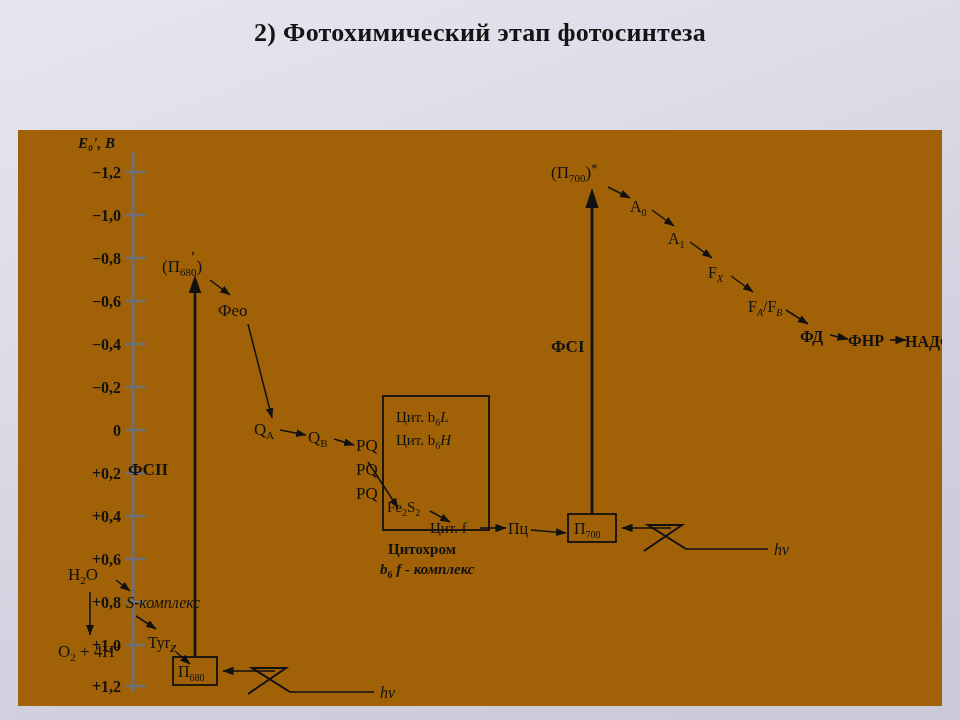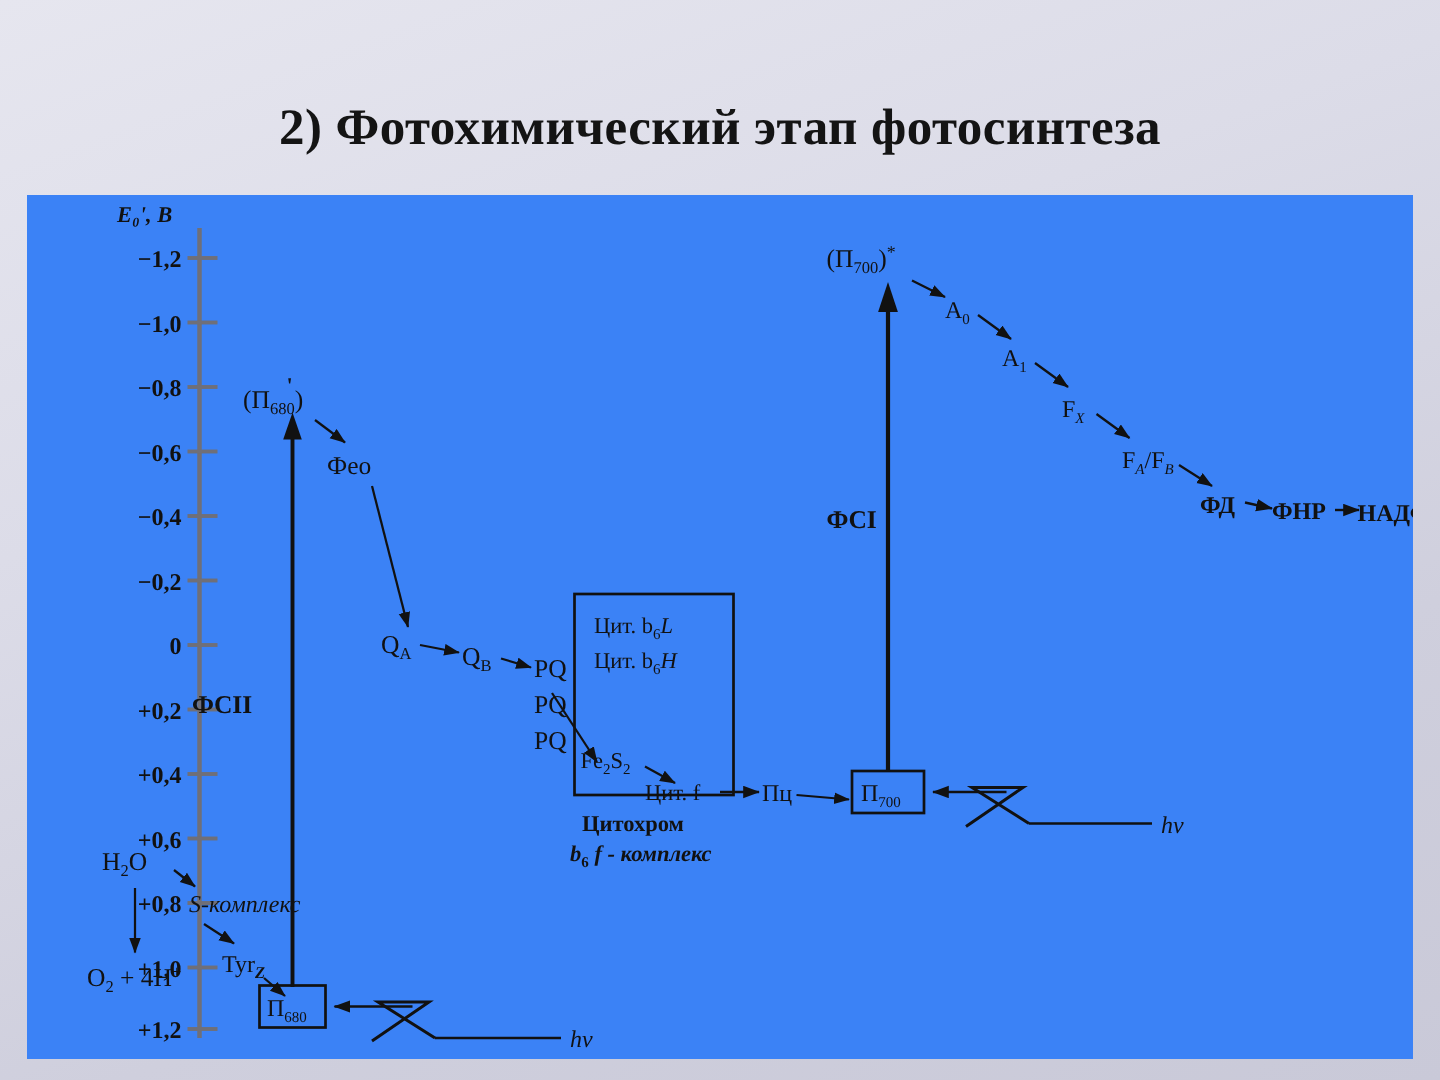--- a/index.html
+++ b/index.html
@@ -6,30 +6,29 @@
   body{
     width:960px;height:720px;overflow:hidden;
     font-family:"Liberation Serif", serif;
     background:linear-gradient(160deg,#e6e6ef 0%,#dcdce8 35%,#cfcfdd 70%,#c9c9d8 100%);
   }
   #slide{position:relative;width:960px;height:720px;}
 
   
   .title-wrap{
     position:absolute;left:0;top:16px;width:960px;text-align:center;
-    font-weight:bold;font-size:34px;color:#141414;line-height:1.30;
+    font-weight:bold;font-size:26px;color:#141414;line-height:1.30;
     letter-spacing:.3px;
-    margin-top:48px;
   }
   .title-line{display:block;}
 
   
   #panel{
     position:absolute;left:18px;top:130px;width:924px;height:576px;
-    background:#3b82f6;overflow:hidden;
+    background:#a16207;overflow:hidden;
   }
   #panel .lay{position:absolute;left:0;top:0;width:924px;height:576px;}
 
   svg text{font-family:"Liberation Serif", serif;fill:#111;}
 </style>
 </head>
 <body>
 
 <div id="slide">
 

